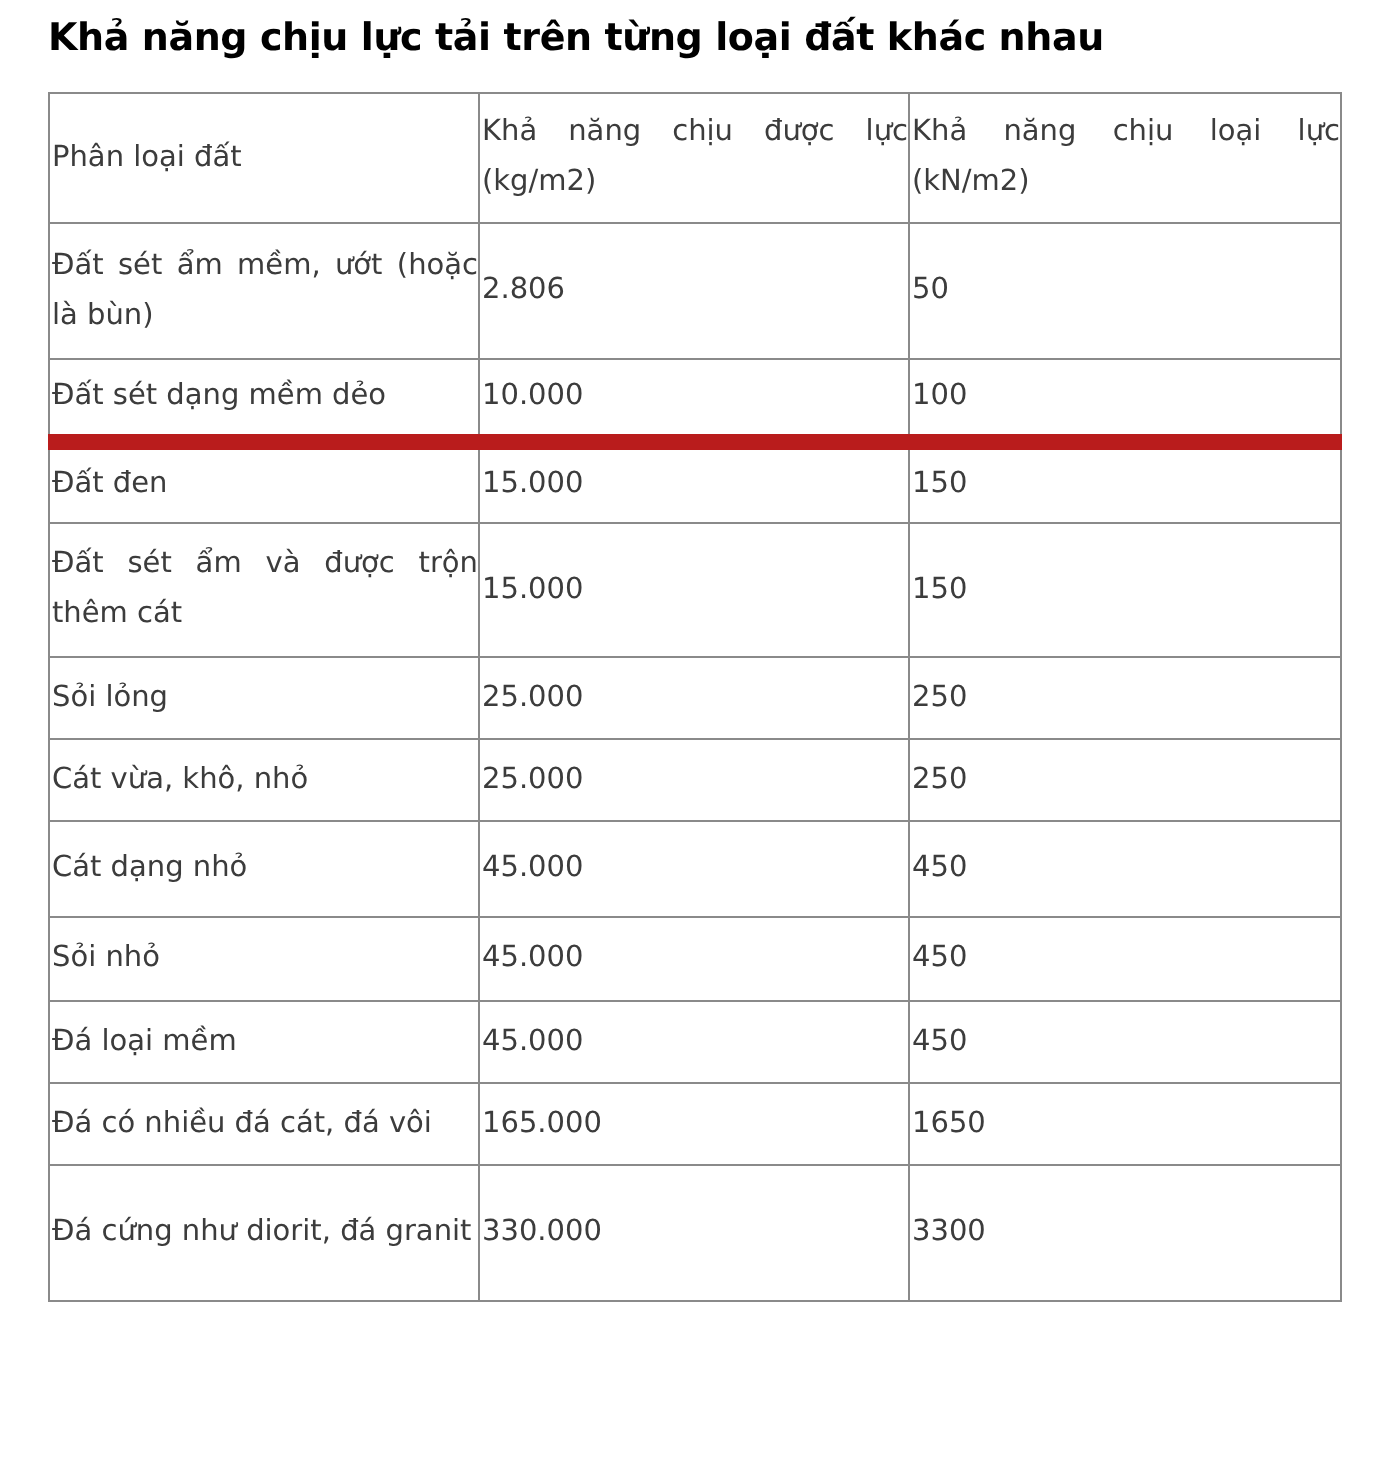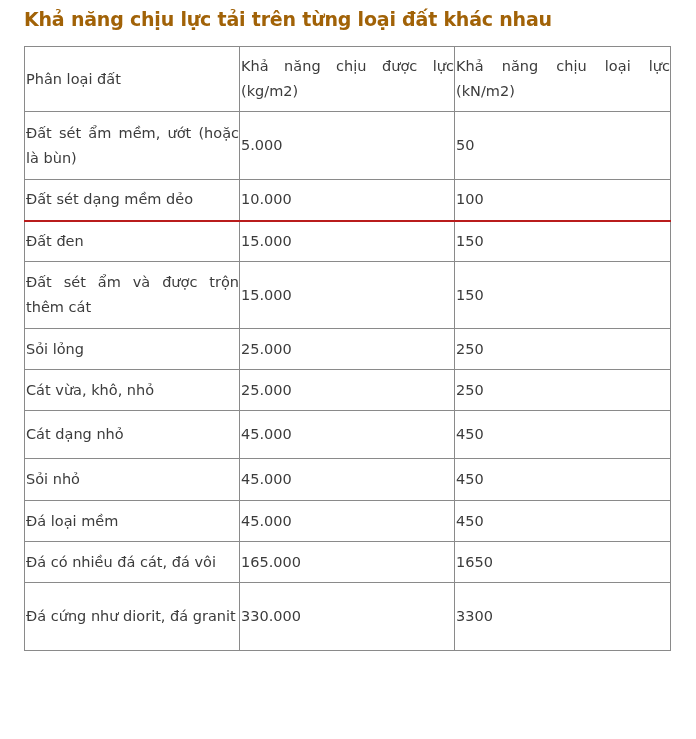--- a/index.html
+++ b/index.html
@@ -1,44 +1,44 @@
 <!DOCTYPE html>
 <html><head>
 <meta charset="utf-8">
 <style>
   html, body { margin: 0; padding: 0; background: #ffffff; }
   body { width: 696px; height: 739px; position: relative; overflow: hidden;
          font-family: "DejaVu Sans", sans-serif; color: #3a3a3a; }
   .title { position: absolute; left: 24px; top: 8px; font-size: 19px; font-weight: bold;
-           color: #a16207; letter-spacing: -0.2px; white-space: nowrap; }
+           color: #000000; letter-spacing: -0.2px; white-space: nowrap; }
   table { position: absolute; left: 24px; top: 46px; border-collapse: collapse;
           table-layout: fixed; width: 644px; }
   td { border: 1px solid #8a8a8a; padding: 0 0 0 1px; font-size: 14.5px; line-height: 25px;
        vertical-align: middle; color: #3c3c3c; overflow: hidden; }
   td.c0 { width: 213px; border-radius: 13px; }
   td.c1 { width: 213px; }
   td.c2 { width: 214px; }
   td.just { text-align: justify; text-align-last: left; margin-top: 24px; }
-  tr.thick td { border-top: 2px solid #b91c1c; }
+  tr.thick td { border-top: 8px solid #b91c1c; }
 </style>
 </head>
 <body>
 
 <div class="title">Khả năng chịu lực tải trên từng loại đất khác nhau</div>
 
 <table>
   <tbody>
       <tr style="height:65px">
     <td class="c0">Phân loại đất</td>
     <td class="c1 just">Khả năng chịu được lực (kg/m2)</td>
     <td class="c2 just">Khả năng chịu loại lực (kN/m2)</td>
   </tr>
   <tr style="height:68px">
     <td class="c0 just">Đất sét ẩm mềm, ướt (hoặc là bùn)</td>
-    <td>5.000</td>
+    <td>2.806</td>
     <td>50</td>
   </tr>
   <tr style="height:41px">
     <td>Đất sét dạng mềm dẻo</td>
     <td>10.000</td>
     <td>100</td>
   </tr>
   <tr class="thick" style="height:41px">
     <td>Đất đen</td>
     <td>15.000</td>

